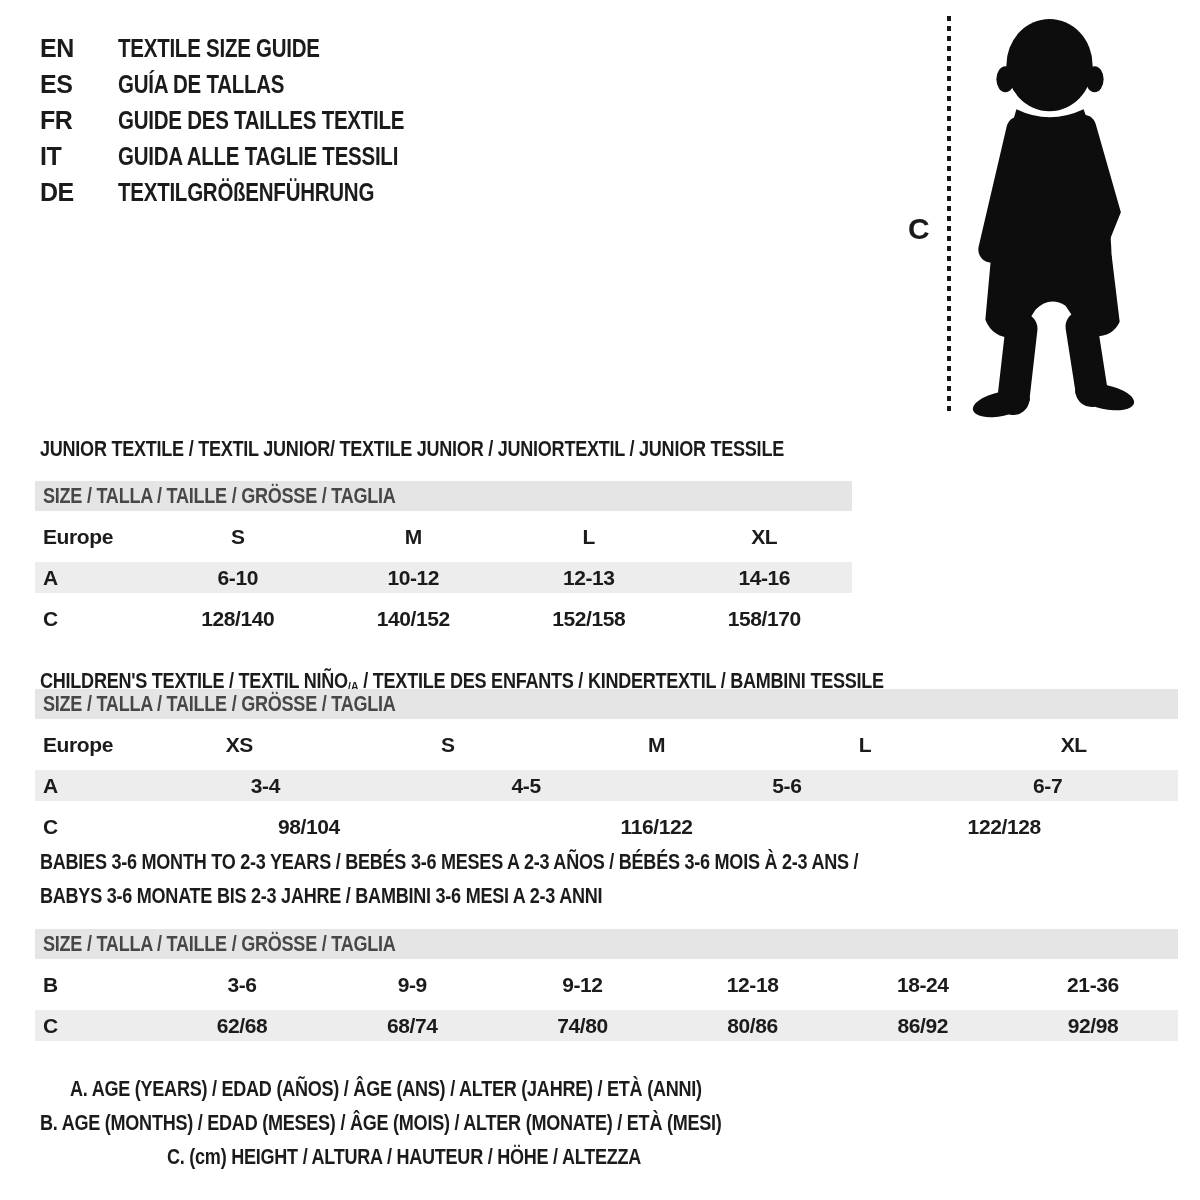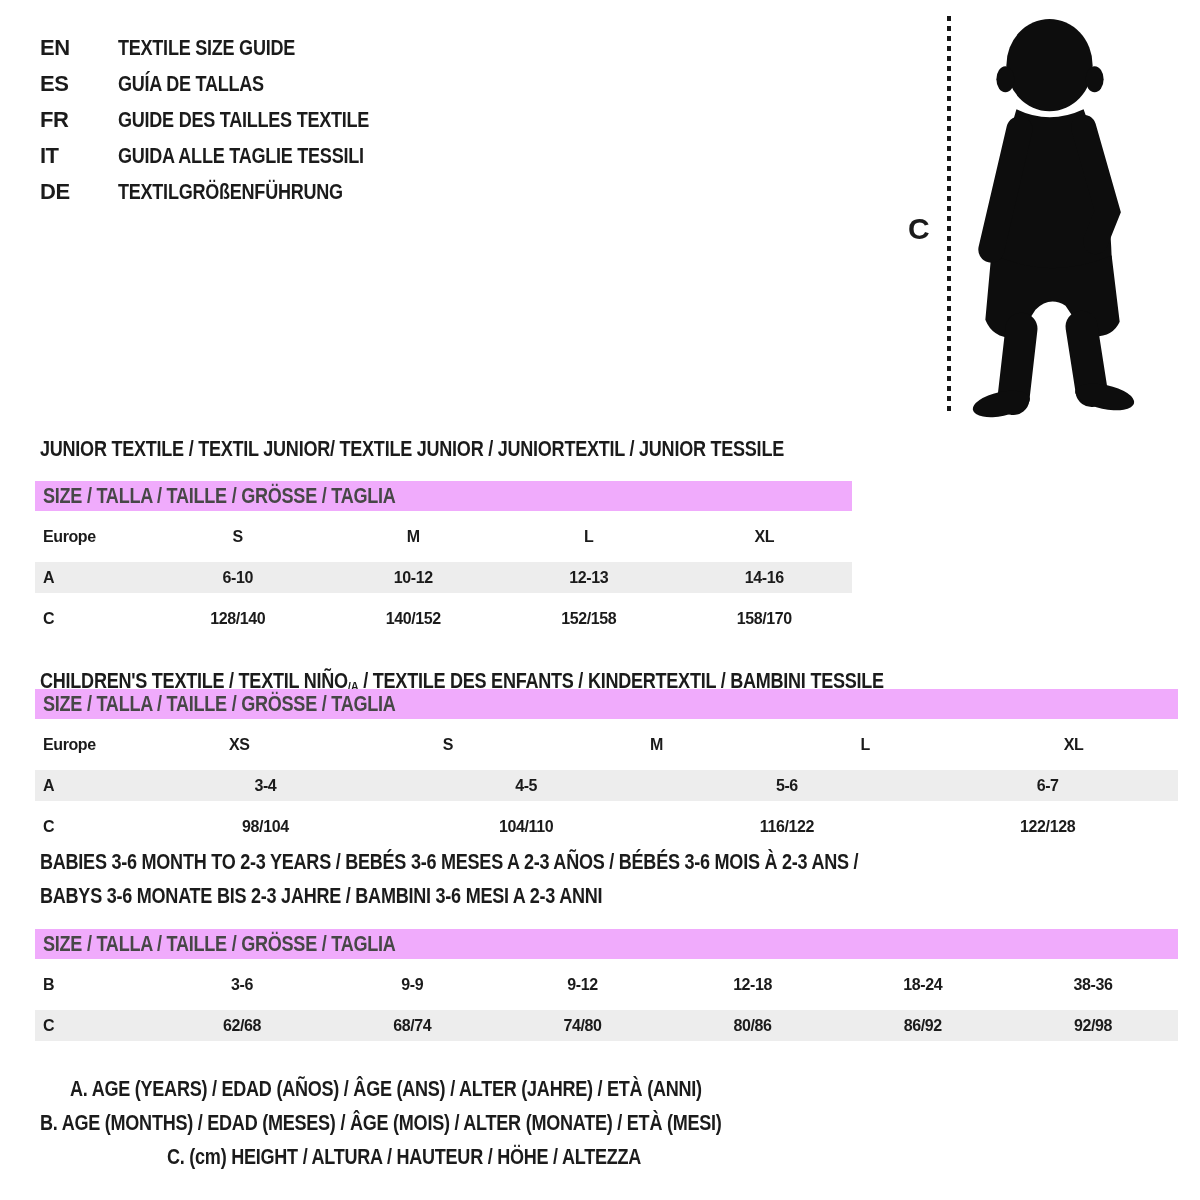--- a/index.html
+++ b/index.html
@@ -6,38 +6,38 @@
   body{
     width:1200px;height:1200px;position:relative;background:#ffffff;
     font-family:"Liberation Sans","DejaVu Sans",sans-serif;
     color:#1b1b1b;font-weight:700;overflow:hidden;
   }
   .abs{position:absolute;}
   .cond{display:inline-block;transform:scaleX(0.82);transform-origin:0 50%;white-space:nowrap;letter-spacing:-0.3px;}
 
   
   .langs{left:40px;top:30px;}
-  .lang-row{display:flex;height:36px;line-height:36px;font-size:22px;letter-spacing:-0.5px;}
+  .lang-row{display:flex;height:36px;line-height:36px;font-size:25px;letter-spacing:-0.5px;}
   .lang-code{width:78px;}
 
   
   .dash{left:947px;top:16px;width:4px;height:400px;
     background:repeating-linear-gradient(to bottom,#161616 0 5px,transparent 5px 10px);}
   .cmark{left:908px;top:212px;font-size:30px;letter-spacing:-0.5px;}
   .baby{left:960px;top:13px;width:178px;height:406px;}
 
   
   .heading{font-size:22px;line-height:34px;letter-spacing:-0.3px;white-space:nowrap;}
   .subpart{font-size:0.62em;position:relative;top:3px;}
 
   
   .tbl{position:absolute;}
-  .thead{height:30px;line-height:30px;background:#f0abfc;color:#474747;
+  .thead{height:30px;line-height:30px;background:#e5e5e5;color:#474747;
     font-size:22px;padding-left:8px;margin-bottom:4px;}
-  .trow{display:flex;height:31px;line-height:31px;font-size:16px;letter-spacing:-0.4px;margin-top:10px;}
+  .trow{display:flex;height:31px;line-height:31px;font-size:21px;letter-spacing:-0.4px;margin-top:10px;}
   .trow.shaded{background:#ededed;}
   .tlabel{padding-left:8px;}
   .t1 .tlabel{width:107px;}
   .t2 .tlabel{width:92px;}
   .t3 .tlabel{width:114px;}
   .tcell{flex:1;text-align:center;}
 
   
   .legend{left:40px;top:1072px;}
   .legend-line{height:34px;line-height:34px;font-size:22px;text-align:center;}
@@ -134,41 +134,40 @@
   <div class="trow shaded">
     <span class="tlabel">A</span>
     <span class="tcell">3-4</span>
     <span class="tcell">4-5</span>
     <span class="tcell">5-6</span>
     <span class="tcell">6-7</span>
   </div>
   <div class="trow">
     <span class="tlabel">C</span>
     <span class="tcell">98/104</span>
-    <span class="tcell">104/110</span>
     <span class="tcell">116/122</span>
     <span class="tcell">122/128</span>
   </div>
 </div>
 
 <div class="abs heading" style="left:40px;top:845px;">
   <div><span class="cond">BABIES 3-6 MONTH TO 2-3 YEARS / BEBÉS 3-6 MESES A 2-3 AÑOS / BÉBÉS 3-6 MOIS À 2-3 ANS /</span></div>
   <div><span class="cond">BABYS 3-6 MONATE BIS 2-3 JAHRE / BAMBINI 3-6 MESI A 2-3 ANNI</span></div>
 </div>
 
 <div class="tbl t3" style="left:35px;top:929px;width:1143px;">
   <div class="thead"><span class="cond">SIZE / TALLA / TAILLE / GRÖSSE / TAGLIA</span></div>
   <div class="trow">
     <span class="tlabel">B</span>
     <span class="tcell">3-6</span>
     <span class="tcell">9-9</span>
     <span class="tcell">9-12</span>
     <span class="tcell">12-18</span>
     <span class="tcell">18-24</span>
-    <span class="tcell">38-36</span>
+    <span class="tcell">21-36</span>
   </div>
   <div class="trow shaded">
     <span class="tlabel">C</span>
     <span class="tcell">62/68</span>
     <span class="tcell">68/74</span>
     <span class="tcell">74/80</span>
     <span class="tcell">80/86</span>
     <span class="tcell">86/92</span>
     <span class="tcell">92/98</span>
   </div>

